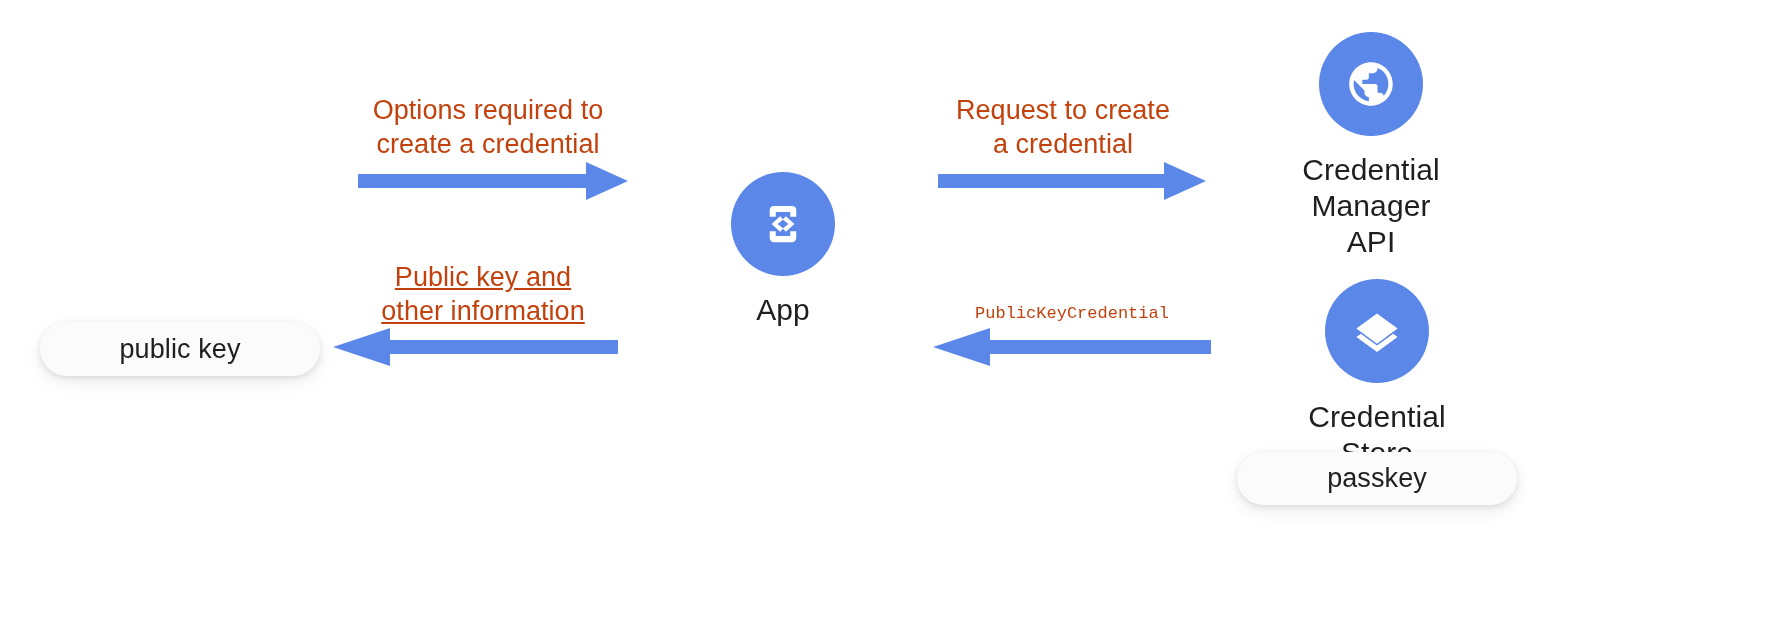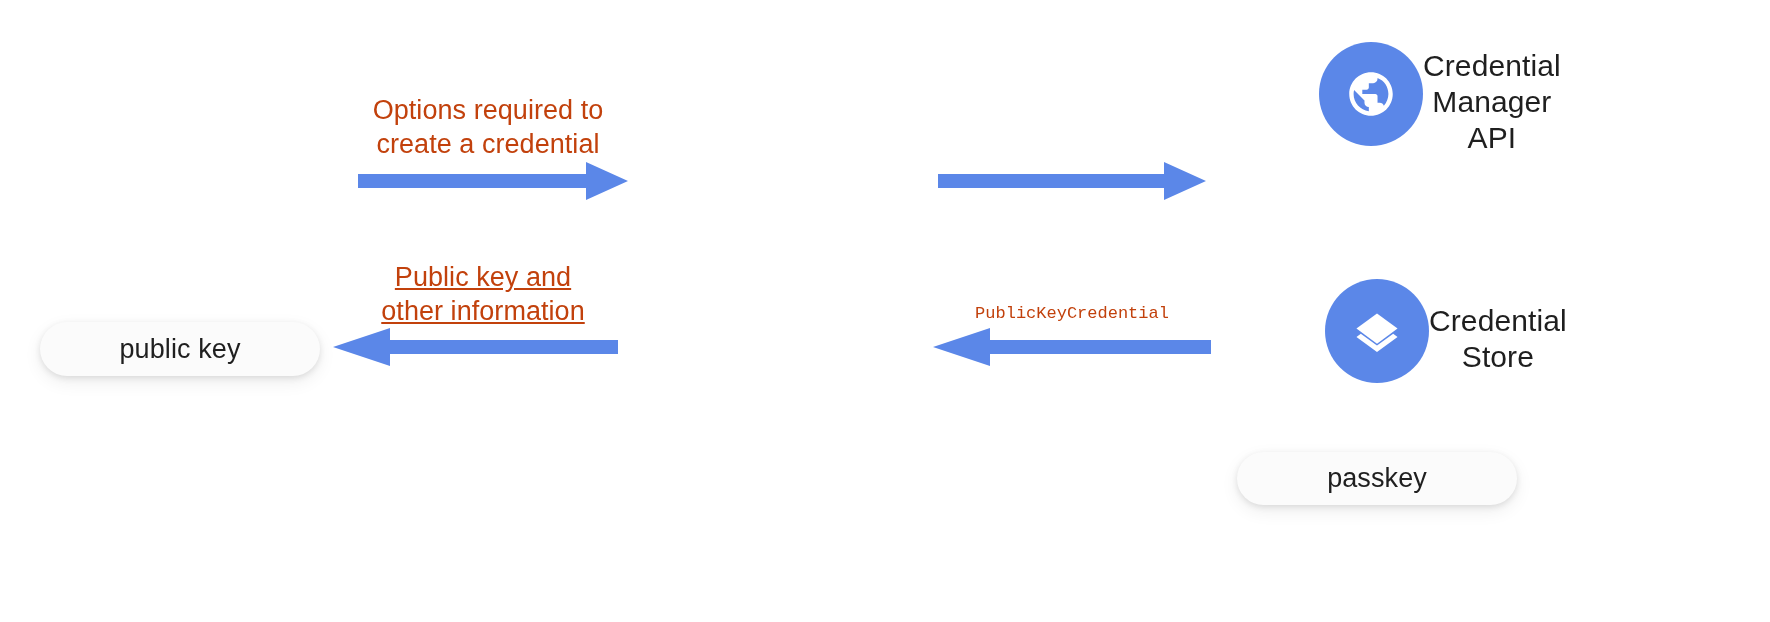--- a/index.html
+++ b/index.html
@@ -14,21 +14,21 @@
   }
   #canvas {
     position: relative;
     width: 1770px;
     height: 622px;
     background: #ffffff;
     overflow: hidden;
   }
 
   
-  .node { position: absolute; display: flex; flex-direction: row; align-items: center; }
+  .node { position: absolute; display: flex; flex-direction: column; align-items: center; }
 
   .icon-circle {
     width: 104px;
     height: 104px;
     border-radius: 50%;
     background: var(--accent, #5B87E8);
     display: flex;
     align-items: center;
     justify-content: center;
     flex: 0 0 auto;
@@ -82,20 +82,35 @@
 </head>
 <body>
 
 <div id="canvas">
 
 
   <div class="chip" style="left:40px; top:322px; width:280px; height:54px;">
     <span>public key</span>
   </div>
 
+  <div class="node" style="left:731px; top:172px; width:104px;">
+    <div class="icon-circle">
+      <svg width="58" height="58" viewBox="0 0 48 48" aria-hidden="true">
+
+        <path d="M13 12.5 A3.5 3.5 0 0 1 16.5 9 h15 A3.5 3.5 0 0 1 35 12.5 v5.5 h-5 v-4 h-12 v4 h-5 z" fill="#ffffff"></path>
+
+        <path d="M13 35.5 A3.5 3.5 0 0 0 16.5 39 h15 A3.5 3.5 0 0 0 35 35.5 v-5.5 h-5 v4 h-12 v-4 h-5 z" fill="#ffffff"></path>
+
+        <path d="M21.6 17.6 L14.6 24 l7 6.4 2.6-2.6 L19.6 24 l4.6-3.8 z" fill="#ffffff"></path>
+
+        <path d="M26.4 17.6 L33.4 24 l-7 6.4 -2.6-2.6 L28.4 24 l-4.6-3.8 z" fill="#ffffff"></path>
+      </svg>
+    </div>
+    <div class="node-label">App</div>
+  </div>
 
   <div class="node" style="left:1319px; top:32px; width:104px;">
     <div class="icon-circle">
       <svg width="58" height="58" viewBox="0 0 48 48" aria-hidden="true">
         <path fill="#ffffff" d="M24 6 C14.06 6 6 14.06 6 24 s8.06 18 18 18 s18-8.06 18-18 S33.94 6 24 6 z
                                  M22.2 38.22 C15.09 37.34 9.6 31.32 9.6 24 c0-1.11 .14-2.18 .38-3.22 L18.6 29.4 v1.8
                                  c0 1.98 1.62 3.6 3.6 3.6 v3.42 z
                                  M34.62 33.64 c-.47-1.46-1.8-2.44-3.42-2.44 H29.4 v-5.4 c0-.99-.81-1.8-1.8-1.8
                                  H16.8 v-3.6 h3.6 c.99 0 1.8-.81 1.8-1.8 v-3.6 h3.6 c1.98 0 3.6-1.62 3.6-3.6 v-.74
                                  C35.07 12.79 38.4 18.01 38.4 24 c0 3.71-1.44 7.09-3.78 9.64 z"></path>
@@ -128,20 +143,22 @@
   </div>
 
   <div class="caption" style="left:313px; top:260px; width:340px;text-decoration:underline;">Public key and
 other information</div>
   <div class="arrow" style="left:333px; top:328px;">
     <svg width="285" height="38" viewBox="0 0 285 38">
       <path d="M285 12 H57 V0 L0 19 L57 38 V26 H285 Z" fill="#5B87E8"></path>
     </svg>
   </div>
 
+  <div class="caption" style="left:893px; top:93px; width:340px;">Request to create
+a credential</div>
   <div class="arrow" style="left:938px; top:162px;">
     <svg width="268" height="38" viewBox="0 0 268 38">
       <path d="M0 12 H226 V0 L268 19 L226 38 V26 H0 Z" fill="#5B87E8"></path>
     </svg>
   </div>
 
   <div class="caption mono" style="left:902px; top:297px; width:340px;">PublicKeyCredential</div>
   <div class="arrow" style="left:933px; top:328px;">
     <svg width="278" height="38" viewBox="0 0 278 38">
       <path d="M278 12 H57 V0 L0 19 L57 38 V26 H278 Z" fill="#5B87E8"></path>

